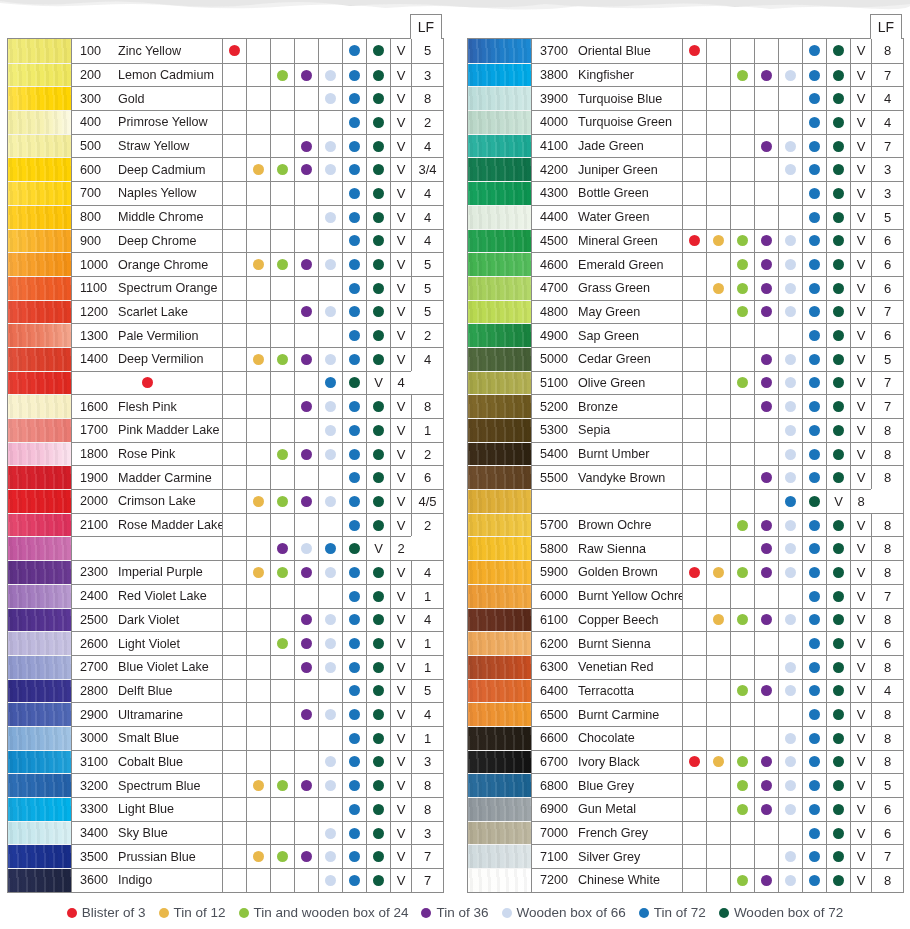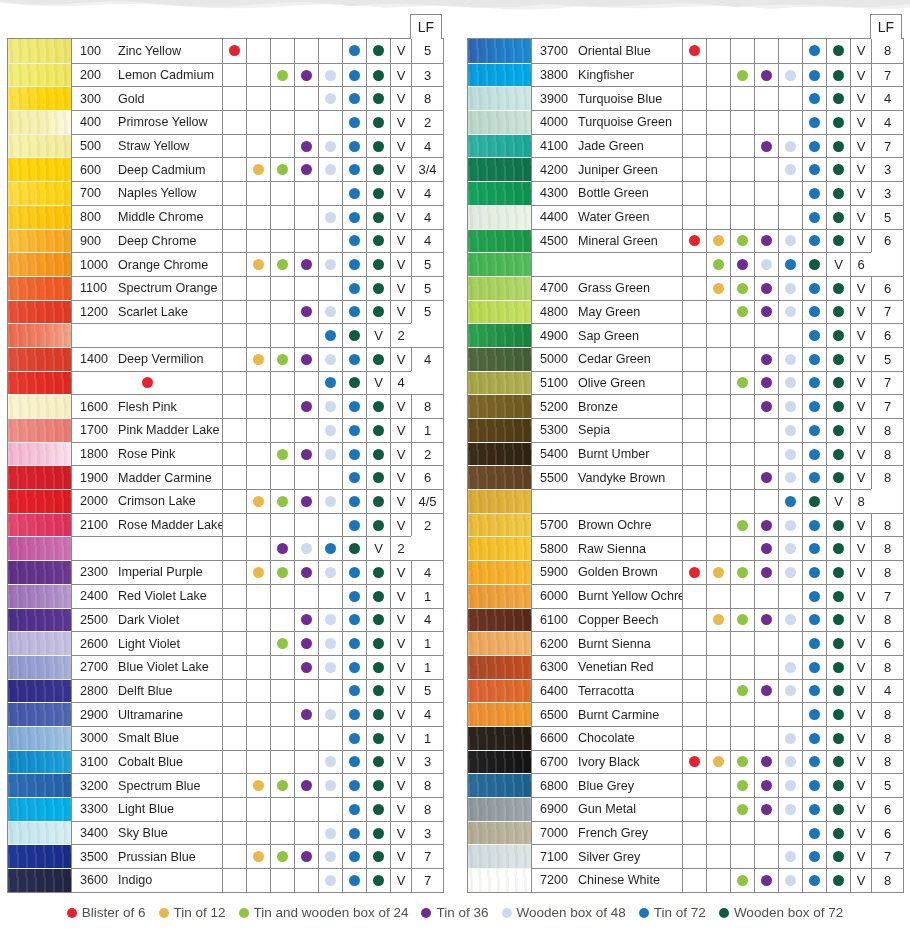--- a/index.html
+++ b/index.html
@@ -320,20 +320,24 @@
           <span class="dot" style="background: rgb(27, 117, 187);"></span>
         </div>
         <div class="cell dotcell">
           <span class="dot" style="background: rgb(13, 92, 64);"></span>
         </div>
         <div class="cell vcell">V</div>
         <div class="cell lfcell">5</div>
       </div>
       <div class="row">
         <div class="cell swatch" style="background-image: repeating-linear-gradient(88deg, rgba(255, 255, 255, 0.1) 0px, rgba(255, 255, 255, 0.1) 2px, rgba(0, 0, 0, 0.04) 2px, rgba(0, 0, 0, 0.04) 5px, rgba(255, 255, 255, 0) 5px, rgba(255, 255, 255, 0) 9px), linear-gradient(90deg, rgb(234, 106, 78) 0%, rgb(238, 130, 102) 55%, rgb(244, 167, 142) 100%);"></div>
+        <div class="cell namecell">
+          <span class="num">1300</span>
+          <span class="name">Pale Vermilion</span>
+        </div>
         <div class="cell dotcell"></div>
         <div class="cell dotcell"></div>
         <div class="cell dotcell"></div>
         <div class="cell dotcell"></div>
         <div class="cell dotcell"></div>
         <div class="cell dotcell">
           <span class="dot" style="background: rgb(27, 117, 187);"></span>
         </div>
         <div class="cell dotcell">
           <span class="dot" style="background: rgb(13, 92, 64);"></span>
@@ -1082,20 +1086,24 @@
           <span class="dot" style="background: rgb(27, 117, 187);"></span>
         </div>
         <div class="cell dotcell">
           <span class="dot" style="background: rgb(13, 92, 64);"></span>
         </div>
         <div class="cell vcell">V</div>
         <div class="cell lfcell">6</div>
       </div>
       <div class="row">
         <div class="cell swatch" style="background-image: repeating-linear-gradient(88deg, rgba(255, 255, 255, 0.1) 0px, rgba(255, 255, 255, 0.1) 2px, rgba(0, 0, 0, 0.04) 2px, rgba(0, 0, 0, 0.04) 5px, rgba(255, 255, 255, 0) 5px, rgba(255, 255, 255, 0) 9px), linear-gradient(90deg, rgb(65, 178, 79) 0%, rgb(75, 184, 86) 55%, rgb(85, 189, 92) 100%);"></div>
+        <div class="cell namecell">
+          <span class="num">4600</span>
+          <span class="name">Emerald Green</span>
+        </div>
         <div class="cell dotcell"></div>
         <div class="cell dotcell"></div>
         <div class="cell dotcell">
           <span class="dot" style="background: rgb(142, 196, 65);"></span>
         </div>
         <div class="cell dotcell">
           <span class="dot" style="background: rgb(111, 44, 145);"></span>
         </div>
         <div class="cell dotcell">
           <span class="dot" style="background: rgb(204, 217, 238);"></span>
@@ -1728,37 +1736,37 @@
         </div>
         <div class="cell vcell">V</div>
         <div class="cell lfcell">8</div>
       </div>
     </div>
 </section>
 
 <div class="legend" id="legend">
     <span class="legend-item">
       <span class="legend-dot" style="background: rgb(232, 33, 46);"></span>
-      <span>Blister of 6</span>
+      <span>Blister of 3</span>
     </span>
     <span class="legend-item">
       <span class="legend-dot" style="background: rgb(233, 184, 75);"></span>
       <span>Tin of 12</span>
     </span>
     <span class="legend-item">
       <span class="legend-dot" style="background: rgb(142, 196, 65);"></span>
       <span>Tin and wooden box of 24</span>
     </span>
     <span class="legend-item">
       <span class="legend-dot" style="background: rgb(111, 44, 145);"></span>
       <span>Tin of 36</span>
     </span>
     <span class="legend-item">
       <span class="legend-dot" style="background: rgb(204, 217, 238);"></span>
-      <span>Wooden box of 48</span>
+      <span>Wooden box of 66</span>
     </span>
     <span class="legend-item">
       <span class="legend-dot" style="background: rgb(27, 117, 187);"></span>
       <span>Tin of 72</span>
     </span>
     <span class="legend-item">
       <span class="legend-dot" style="background: rgb(13, 92, 64);"></span>
       <span>Wooden box of 72</span>
     </span>
   </div>

